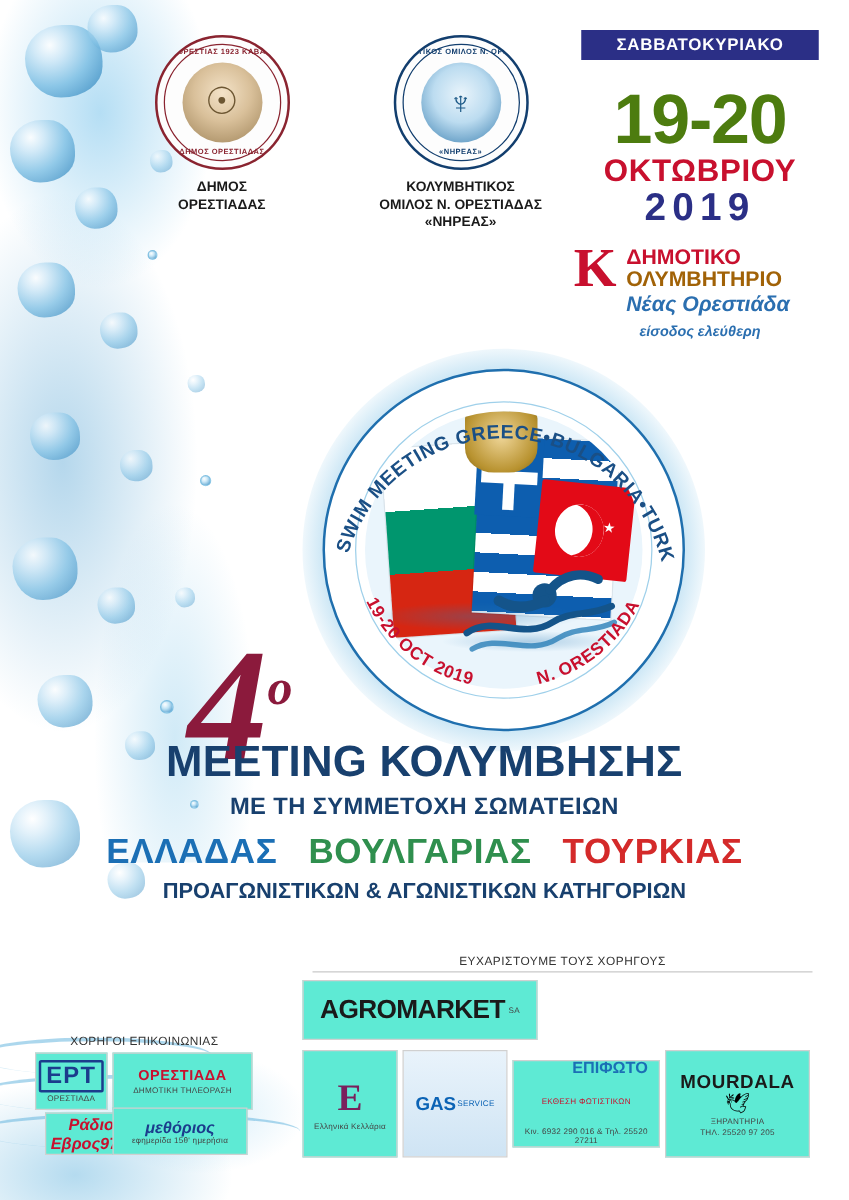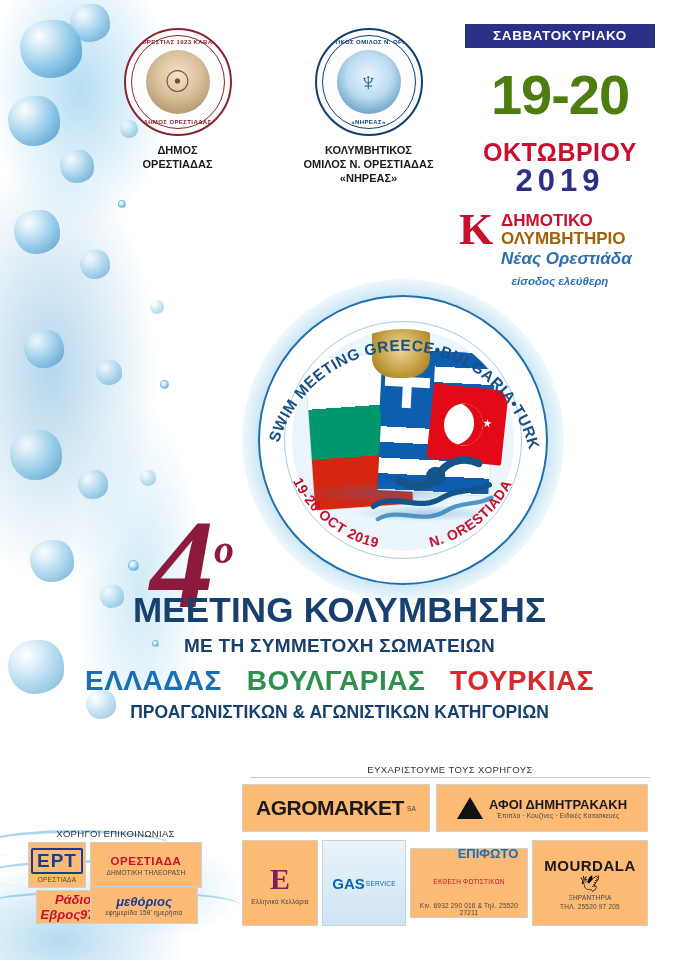--- a/index.html
+++ b/index.html
@@ -109,21 +109,21 @@
   .wk-band {
     background:#2b2f86; color:#ffffff; font-weight:bold;
     font-size:13.5px; letter-spacing:.6px; padding:4px 0 5px 0;
   }
   .big-days {
     color:#4d7c0f; font-weight:bold; font-size:56px; line-height:.98;
     letter-spacing:-1px; margin-top:20px;
   }
   .month {
     color:#c8102e; font-weight:bold; font-size:25px; letter-spacing:.5px;
-    line-height:1.05; margin-top:16px;
+    line-height:1.05; margin-top:1px;
   }
   .year {
     color:#2b2f86; font-weight:bold; font-size:31px; letter-spacing:5px;
     line-height:1.05;
   }
   .venue {
     margin-top:14px; text-align:left; padding-left:8px; position:relative;
   }
   .venue .drop {
     position:absolute; left:-6px; top:-4px; font-size:44px; color:#c8102e;
@@ -245,21 +245,21 @@
 
   
   .thanks {
     position:absolute; left:250px; top:764px; width:400px; text-align:center;
     font-size:9.5px; color:#333; letter-spacing:.4px;
   }
   .thanks-rule {
     position:absolute; left:250px; top:777px; width:400px; height:1px; background:#c9c9c9;
   }
   .sponsor-box {
-    position:absolute; background:#fdba74; border:1px solid #d0d0d0;
+    position:absolute; background:#5eead4; border:1px solid #d0d0d0;
     display:flex; align-items:center; justify-content:center; text-align:center;
     overflow:hidden;
   }
   .comm-label {
     position:absolute; left:28px; top:828px; width:175px; text-align:center;
     font-size:9.5px; color:#333; letter-spacing:.3px;
   }
 
   .ert {
     font-weight:bold; color:#1b3c8c; font-size:19px; letter-spacing:1px;
@@ -435,27 +435,20 @@
   <div class="thanks">ΕΥΧΑΡΙΣΤΟΥΜΕ ΤΟΥΣ ΧΟΡΗΓΟΥΣ</div>
   <div class="thanks-rule"></div>
 
   <div class="sponsor-box" style="left:242px;top:784px;width:188px;height:48px;">
     <div style="display:flex;align-items:center;gap:3px;">
       <span class="agro-txt">AGROMARKET</span>
       <span class="tiny">SA</span>
     </div>
   </div>
 
-  <div class="sponsor-box" style="left:436px;top:784px;width:212px;height:48px;flex-direction:row;gap:6px;padding:0 6px;">
-    <div class="tri"></div>
-    <div>
-      <div class="dim-txt">ΑΦΟΙ ΔΗΜΗΤΡΑΚΑΚΗ</div>
-      <div class="tiny">Έπιπλα · Κουζίνες · Ειδικές Κατασκευές</div>
-    </div>
-  </div>
 
   <div class="comm-label">ΧΟΡΗΓΟΙ ΕΠΙΚΟΙΝΩΝΙΑΣ</div>
 
   <div class="sponsor-box" style="left:28px;top:842px;width:58px;height:46px;flex-direction:column;gap:2px;">
     <div class="ert">ΕΡΤ</div>
     <div class="tiny">ΟΡΕΣΤΙΑΔΑ</div>
   </div>
 
   <div class="sponsor-box" style="left:90px;top:842px;width:112px;height:46px;flex-direction:column;gap:2px;">
     <div class="orestiada-red">ΟΡΕΣΤΙΑΔΑ</div>

